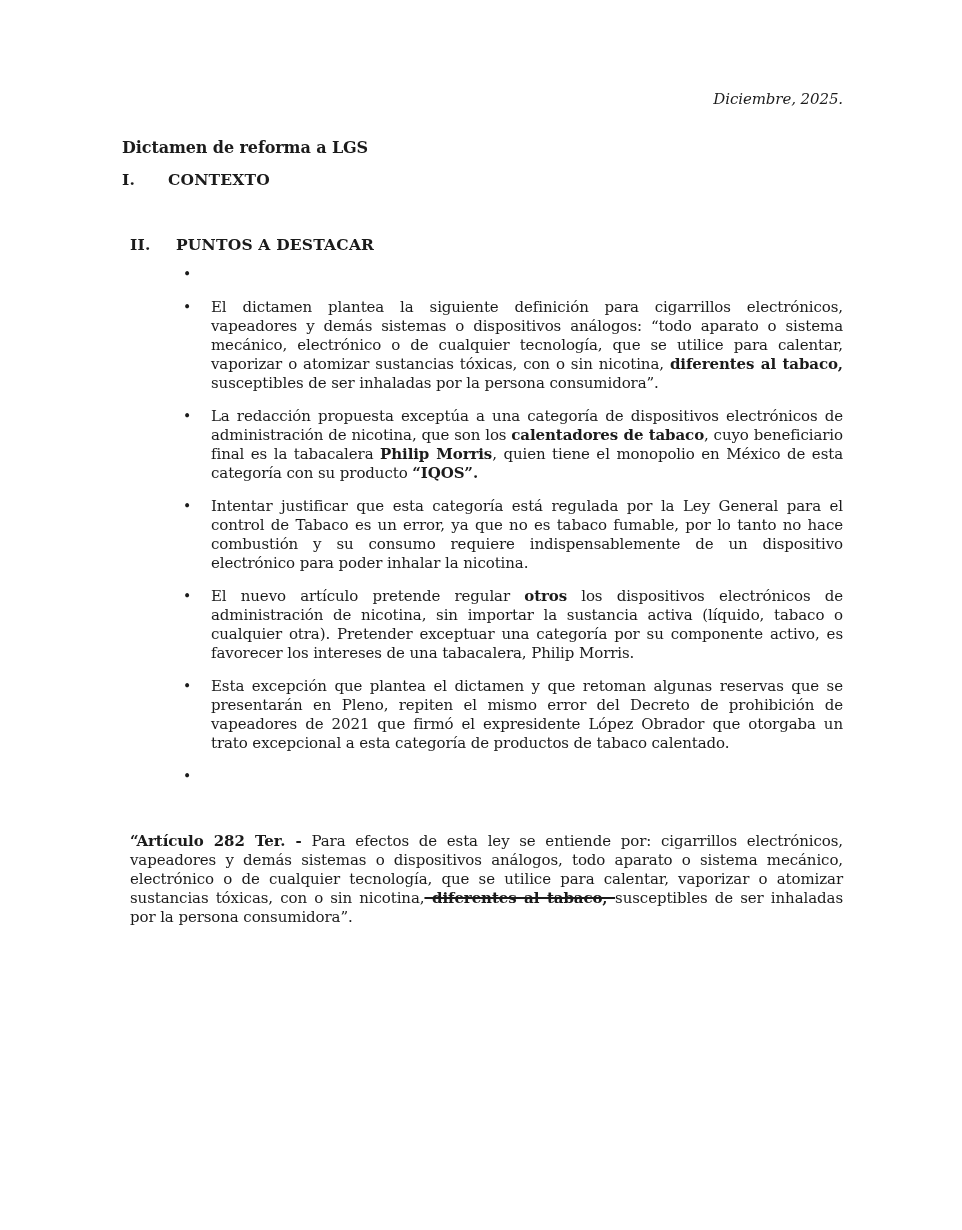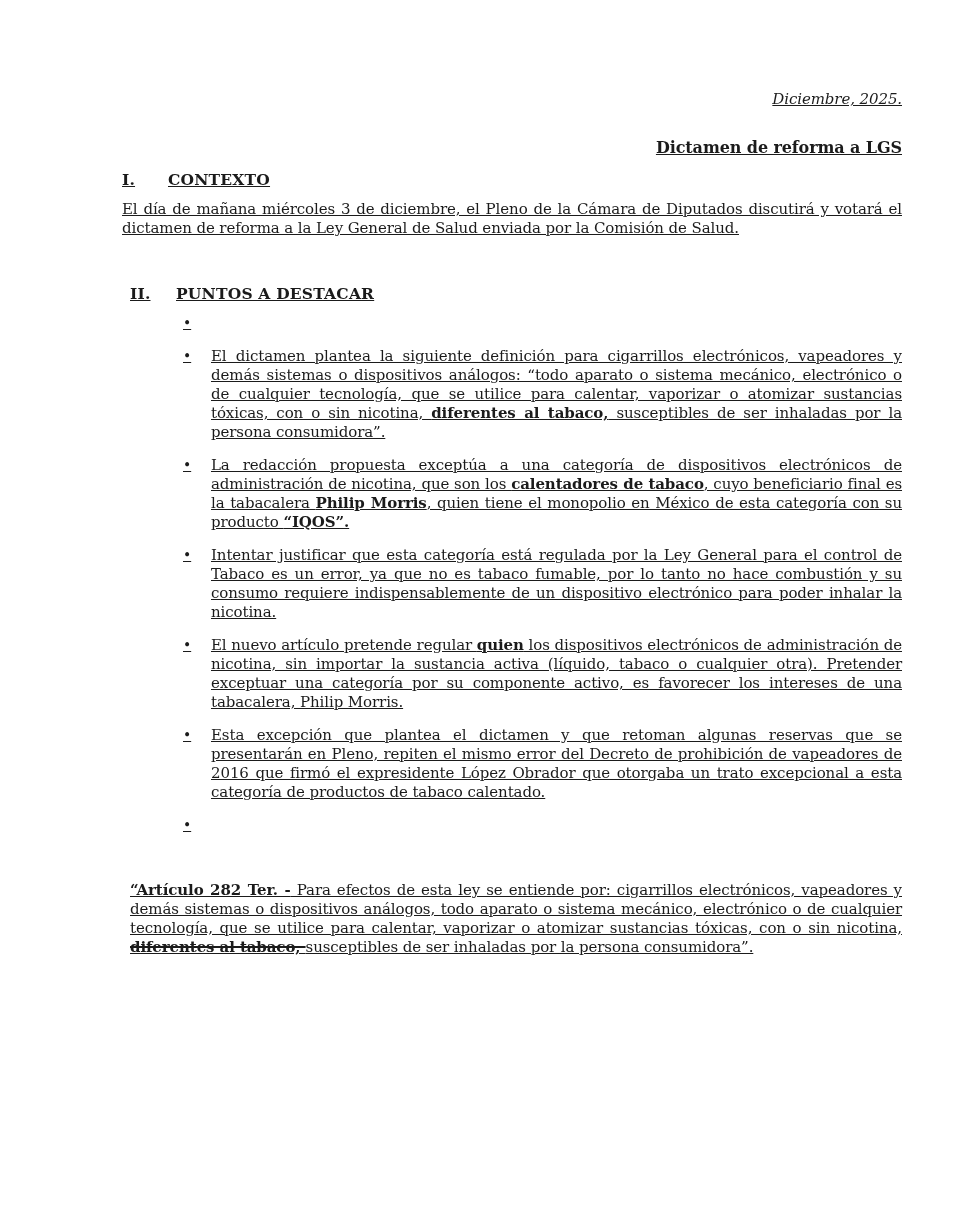--- a/index.html
+++ b/index.html
@@ -9,34 +9,33 @@
     color: #1b1b1b;
   }
   .page {
     position: relative;
     width: 962px;
     height: 1230px;
     background: #ffffff;
     overflow: hidden;
   }
   .content {
-    padding: 90px 60px 0 122px;
+    padding: 90px 119px 0 122px;
     font-size: 15px;
     line-height: 19px;
     letter-spacing: -0.1px;
-    text-decoration: underline;
   }
   .date-line {
     text-align: right;
     font-style: italic;
     font-size: 15px;
     margin-bottom: 29px;
   }
   .doc-title {
-    text-align: right;
+    text-align: left;
     font-weight: 700;
     font-size: 16px;
     margin-bottom: 13px;
   }
   .section + .section { margin-top: 46px; margin-left: 8px; }
   .section-heading {
     display: flex;
     font-weight: 700;
     font-size: 15.5px;
     margin-bottom: 11px;
@@ -76,23 +75,20 @@
 
     <div class="date-line">Diciembre, 2025.</div>
 
     <div class="doc-title">Dictamen de reforma a LGS</div>
 
     <div class="section">
       <div class="section-heading">
         <span class="sec-num">I.</span>
         <span class="sec-title">CONTEXTO</span>
       </div>
-      <div class="blocks">
-          <div class="para"><span>El día de mañana miércoles 3 de diciembre, el Pleno de la Cámara de Diputados discutirá y votará el dictamen de reforma a la Ley General de Salud enviada por la Comisión de Salud.</span></div>
-        </div>
     </div>
 
     <div class="section">
       <div class="section-heading">
         <span class="sec-num">II.</span>
         <span class="sec-title">PUNTOS A DESTACAR</span>
       </div>
       <div class="blocks">
           <div class="bullet">
             <span class="bullet-marker">•</span>
@@ -104,25 +100,25 @@
           <div class="bullet">
             <span class="bullet-marker">•</span>
             <div class="bullet-text"><span>La redacción propuesta exceptúa a una categoría de dispositivos electrónicos de administración de nicotina, que son los </span><span class="seg-b">calentadores de tabaco</span><span>, cuyo beneficiario final es la tabacalera </span><span class="seg-b">Philip Morris</span><span>, quien tiene el monopolio en México de esta categoría con su producto </span><span class="seg-b">“IQOS”.</span></div>
           </div>
           <div class="bullet">
             <span class="bullet-marker">•</span>
             <div class="bullet-text"><span>Intentar justificar que esta categoría está regulada por la Ley General para el control de Tabaco es un error, ya que no es tabaco fumable, por lo tanto no hace combustión y su consumo requiere indispensablemente de un dispositivo electrónico para poder inhalar la nicotina.</span></div>
           </div>
           <div class="bullet">
             <span class="bullet-marker">•</span>
-            <div class="bullet-text"><span>El nuevo artículo pretende regular </span><span class="seg-b">quien</span><span> los dispositivos electrónicos de administración de nicotina, sin importar la sustancia activa (líquido, tabaco o cualquier otra). Pretender exceptuar una categoría por su componente activo, es favorecer los intereses de una tabacalera, Philip Morris.</span></div>
+            <div class="bullet-text"><span>El nuevo artículo pretende regular </span><span class="seg-b">otros</span><span> los dispositivos electrónicos de administración de nicotina, sin importar la sustancia activa (líquido, tabaco o cualquier otra). Pretender exceptuar una categoría por su componente activo, es favorecer los intereses de una tabacalera, Philip Morris.</span></div>
           </div>
           <div class="bullet">
             <span class="bullet-marker">•</span>
-            <div class="bullet-text"><span>Esta excepción que plantea el dictamen y que retoman algunas reservas que se presentarán en Pleno, repiten el mismo error del Decreto de prohibición de vapeadores de 2016 que firmó el expresidente López Obrador que otorgaba un trato excepcional a esta categoría de productos de tabaco calentado.</span></div>
+            <div class="bullet-text"><span>Esta excepción que plantea el dictamen y que retoman algunas reservas que se presentarán en Pleno, repiten el mismo error del Decreto de prohibición de vapeadores de 2021 que firmó el expresidente López Obrador que otorgaba un trato excepcional a esta categoría de productos de tabaco calentado.</span></div>
           </div>
           <div class="bullet">
             <span class="bullet-marker">•</span>
           </div>
         </div>
     </div>
 
     <div class="section">
       <div class="blocks">
           <div class="para"><span class="seg-b">“Artículo 282 Ter. -</span><span> Para efectos de esta ley se entiende por: cigarrillos electrónicos, vapeadores y demás sistemas o dispositivos análogos, todo aparato o sistema mecánico, electrónico o de cualquier tecnología, que se utilice para calentar, vaporizar o atomizar sustancias tóxicas, con o sin nicotina,</span><span class="seg-b seg-s"> diferentes al tabaco, </span><span>susceptibles de ser inhaladas por la persona consumidora”.</span></div>

